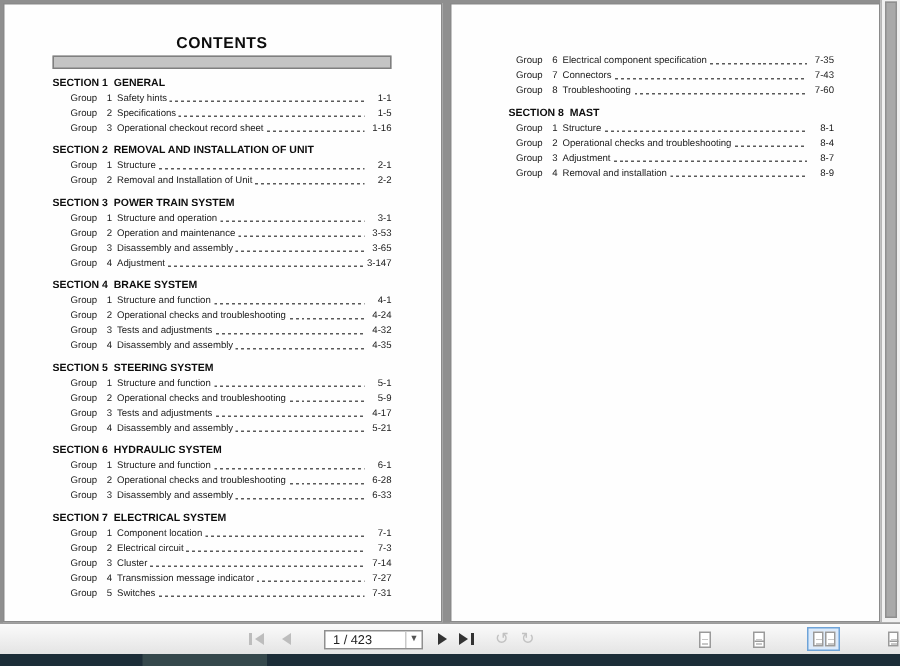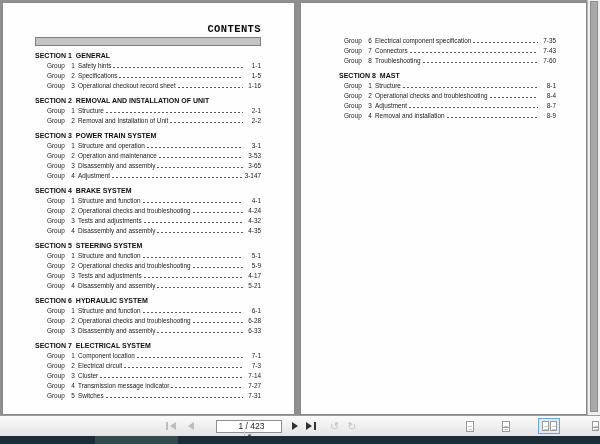--- a/index.html
+++ b/index.html
@@ -10,22 +10,22 @@
     color:#111; -webkit-font-smoothing:antialiased;
   }
   
   .page{
     position:absolute; top:2px; height:413px; background:#fefefe;
     border:1px solid #8a8a8a; box-sizing:border-box;
   }
   .page.left{ left:2px; width:293px; padding:20px 33px 0 32px;}
   .page.right{ left:300px; width:287px; padding:33px 30px 0 38px;}
   .contents-title{
-    font-size:10.5px; font-weight:bold; text-align:right; letter-spacing:.4px;
-    line-height:12px; color:#0d0d0d;font-family:Liberation Mono, monospace;
+    font-size:10.5px; font-weight:bold; text-align:center; letter-spacing:.4px;
+    line-height:12px; color:#0d0d0d;
   }
   .title-bar{
     height:9px; background:#c4c4c4; border:1px solid #7f7f7f; box-sizing:border-box;
     margin-top:2px; margin-bottom:3px;
   }
   .sec-title{
     font-size:7px; font-weight:bold; line-height:9px; margin-top:5px; margin-bottom:1px;
     white-space:pre; color:#0d0d0d;
   }
   .row{ display:flex; align-items:baseline; height:10px; font-size:6.4px; line-height:10px; color:#1a1a1a;}
@@ -54,21 +54,21 @@
   .icon-btn{ display:flex; align-items:center; justify-content:center; height:16px; cursor:default;}
   .tri{ width:0; height:0; border-top:4px solid transparent; border-bottom:4px solid transparent;}
   .tri.left.gray{ border-right:6px solid #bdbdbd;}
   .tri.right.dark{ border-left:6px solid #333;}
   .vbar{ width:2px; height:8px;}
   .vbar.gray{ background:#bdbdbd;}
   .vbar.dark{ background:#333;}
   .gap2{width:2px;flex:none;} 
   .pagebox{
     width:66px; height:13px; background:#fff; border:1px solid #8f8f8f; box-sizing:border-box;
-    display:flex; align-items:center; margin:0 10px 0 22px; font-size:8.5px;flex-direction:column;
+    display:flex; align-items:center; margin:0 10px 0 22px; font-size:8.5px;
   }
   .pagebox .val{ flex:1; padding-left:5px; color:#222;}
   .pagebox .caret{ flex:none; width:10px; text-align:center; font-size:6px; color:#555;
     border-left:1px solid #c9c9c9; line-height:11px;}
   .view-arrow{ font-size:11px; color:#c2c2c2; line-height:14px;}
   .sp8{width:8px;flex:none;} .sp12{width:12px;flex:none;} .sp14{width:14px;flex:none;}
   
   .vm-cluster{ position:absolute; left:466px; top:0; height:20px; display:flex; align-items:center; gap:28px;}
   .pg-ico{ width:8px; height:11px; background:#fff; border:1px solid #9a9a9a; box-sizing:border-box;
     background-image:repeating-linear-gradient(#0000 0 2px,#c7c7c7 2px 3px); background-size:4px 100%;

